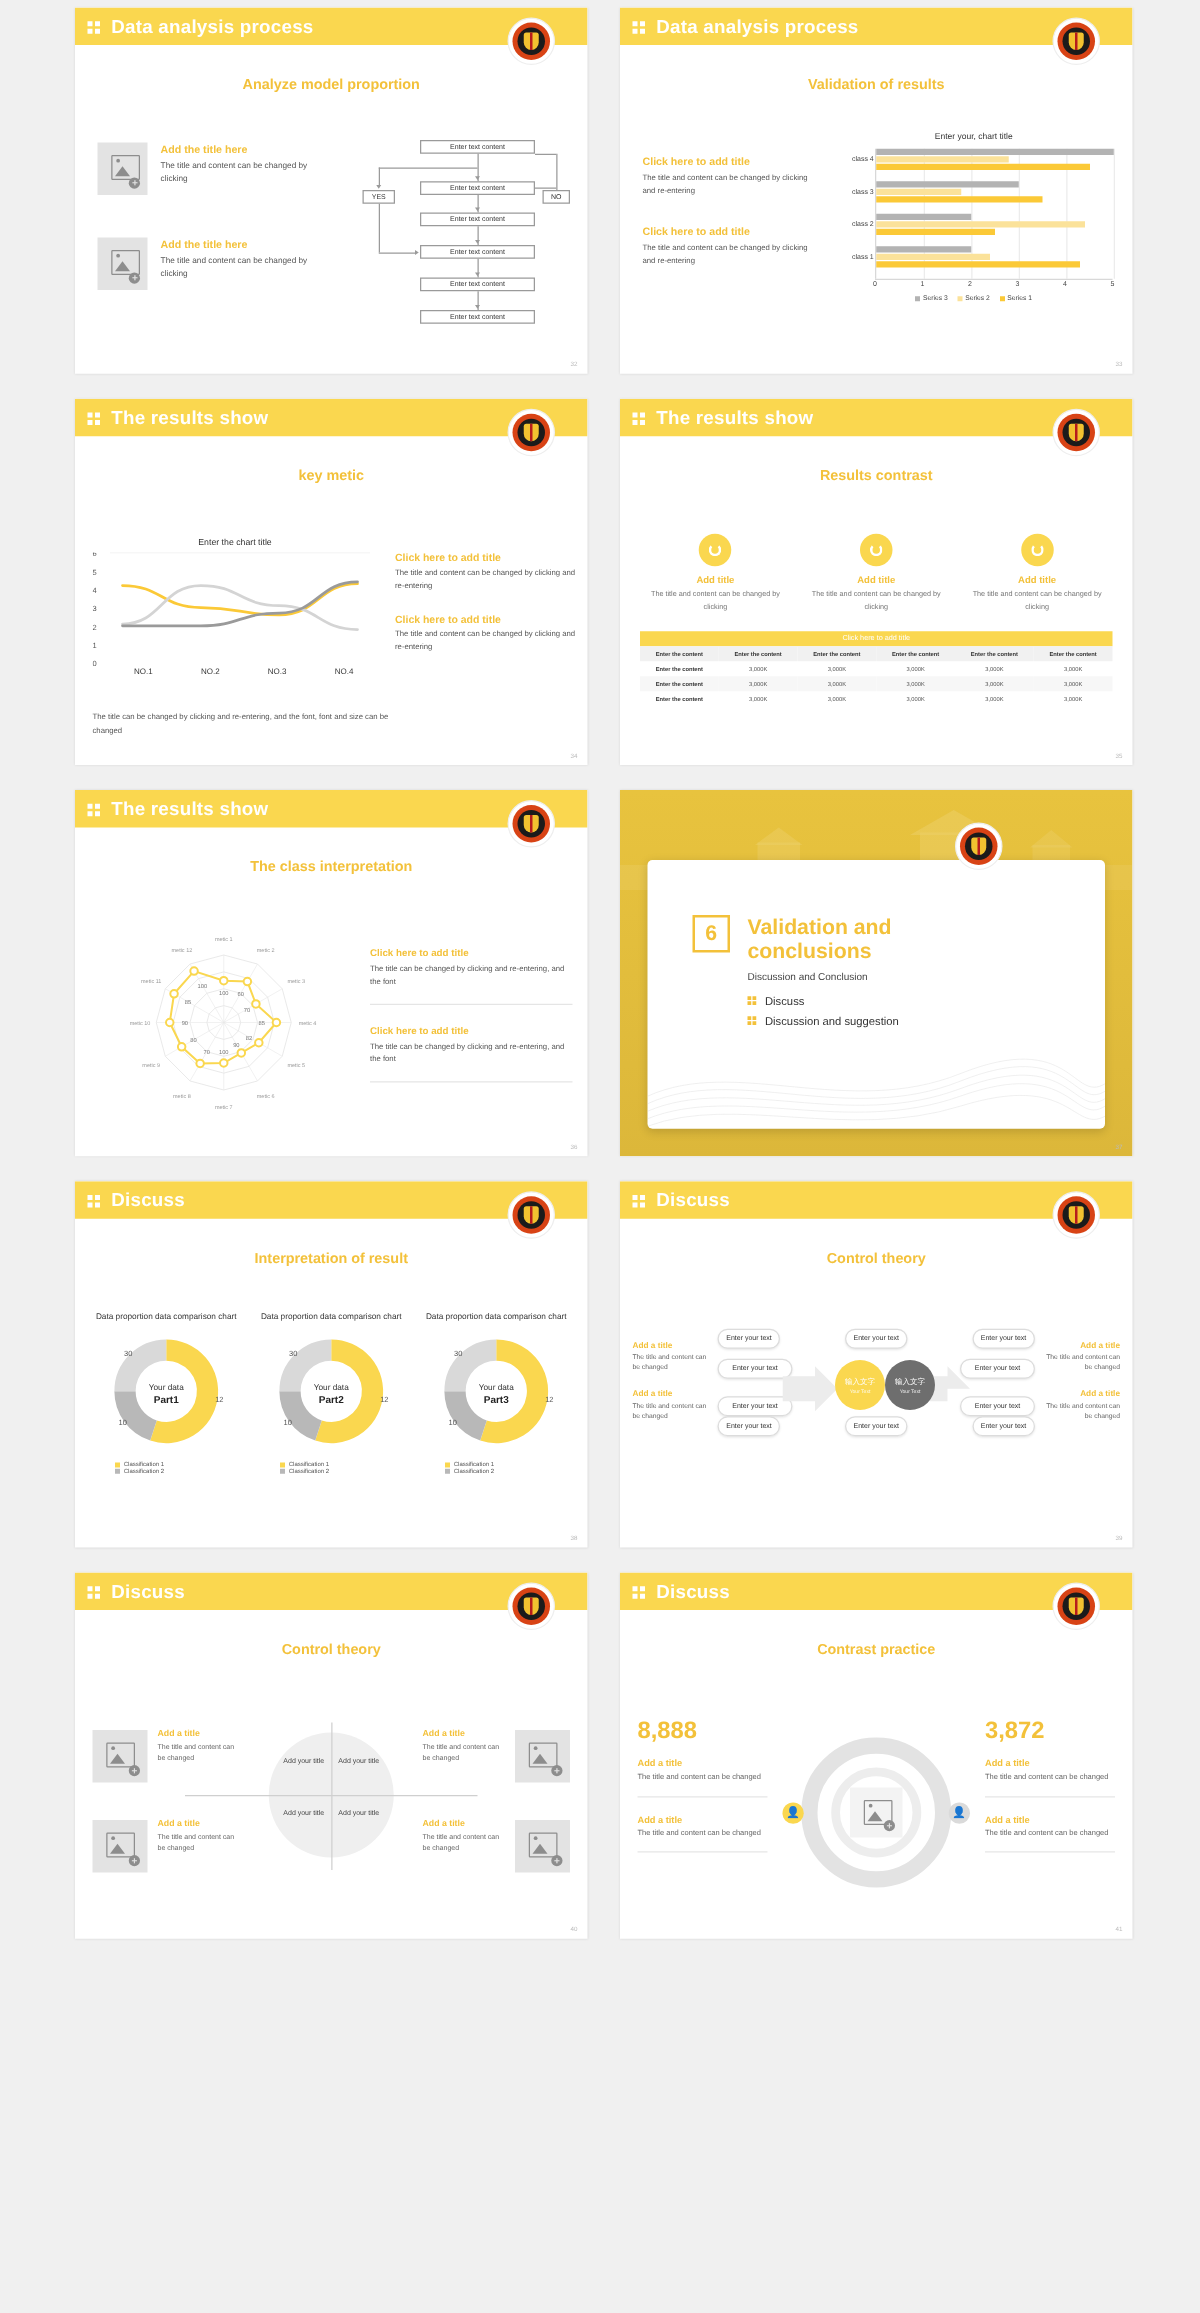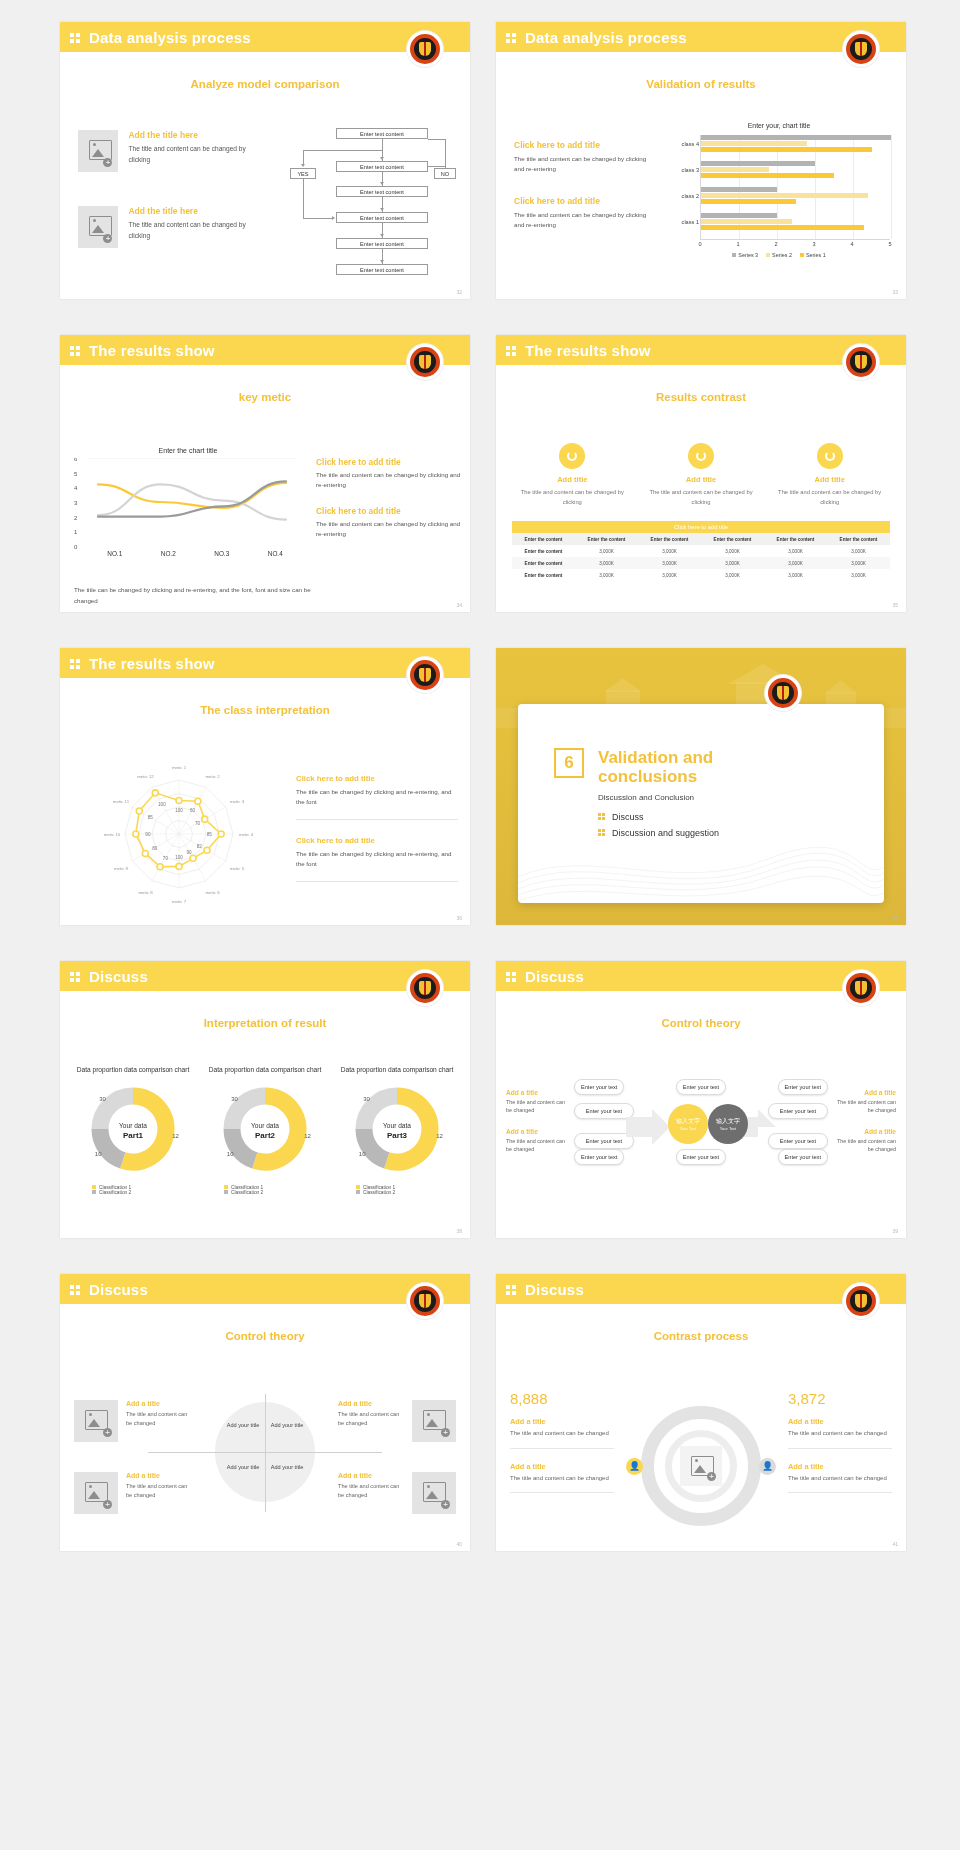--- a/index.html
+++ b/index.html
@@ -16,21 +16,20 @@
     column-gap:26px;
     row-gap:20px;
     padding:6px 0 0 6px;
     justify-content:center;
   }
   .slide {
     position:relative;
     background:#fff;
     overflow:hidden;
     box-shadow:0 0 2px rgba(0,0,0,.10);
-    margin-top:16px;
   }
   
   .hdr {
     height:30px; background:#fad74f; position:relative;
     display:flex; align-items:center; padding-left:10px;
   }
   .hdr .dots { width:13px; height:13px; margin-right:6px; position:relative; }
   .hdr .dots i {
     position:absolute; width:4px; height:4px; background:#fff; display:block;
   }
@@ -174,21 +173,21 @@
     padding:4px 6px;text-align:center;box-shadow:0 1px 2px rgba(0,0,0,.10);white-space:nowrap;
   }
   .s39-side h4{font-size:6.6px;color:#f3c13a;font-weight:bold;margin-bottom:2px;}
   .s39-side p{font-size:5.4px;color:#666;line-height:1.55;margin-bottom:13px;}
 
   
   .s40-cell h4{font-size:7px;color:#f3c13a;font-weight:bold;margin-bottom:3px;}
   .s40-cell p{font-size:5.6px;color:#666;line-height:1.6;}
 
   
-  .s41-side .big{font-size:15px;color:#f3c13a;font-weight:normal;margin-bottom:10px;}
+  .s41-side .big{font-size:19px;color:#f3c13a;font-weight:bold;margin-bottom:10px;}
   .s41-side h4{font-size:7.4px;color:#f3c13a;font-weight:bold;margin-bottom:3px;}
   .s41-side p{font-size:6px;color:#666;line-height:1.6;padding-bottom:9px;border-bottom:1px solid #e6e6e6;margin-bottom:13px;}
 </style>
 </head>
 <body>
 
 <div class="grid">
 
   <div class="slide">
     <div class="hdr">
@@ -200,21 +199,21 @@
         </span>
       <h2>Data analysis process</h2>
     </div>
     <div class="crest">
         <div class="ring">
           <div class="ring2">
             <div class="sh"></div>
           </div>
         </div>
       </div>
-    <div class="subtitle">Analyze model comparison</div>
+    <div class="subtitle">Analyze model proportion</div>
 
     <div class="s32-left">
       <div class="s32-item">
         <div class="imgbox">
             <div class="ph"></div>
             <div class="plus">+</div>
           </div>
         <div>
           <h4>Add the title here</h4>
           <p>The title and content can be changed by clicking</p>
@@ -862,21 +861,21 @@
         </span>
       <h2>Discuss</h2>
     </div>
     <div class="crest">
         <div class="ring">
           <div class="ring2">
             <div class="sh"></div>
           </div>
         </div>
       </div>
-    <div class="subtitle">Contrast process</div>
+    <div class="subtitle">Contrast practice</div>
 
     <div class="s41-side" style="position:absolute;left:14px;top:116px;width:104px;">
       <div class="big">8,888</div>
       <h4>Add a title</h4>
       <p>The title and content can be changed</p>
       <h4>Add a title</h4>
       <p>The title and content can be changed</p>
     </div>
     <div class="s41-side" style="position:absolute;right:14px;top:116px;width:104px;">
       <div class="big">3,872</div>

